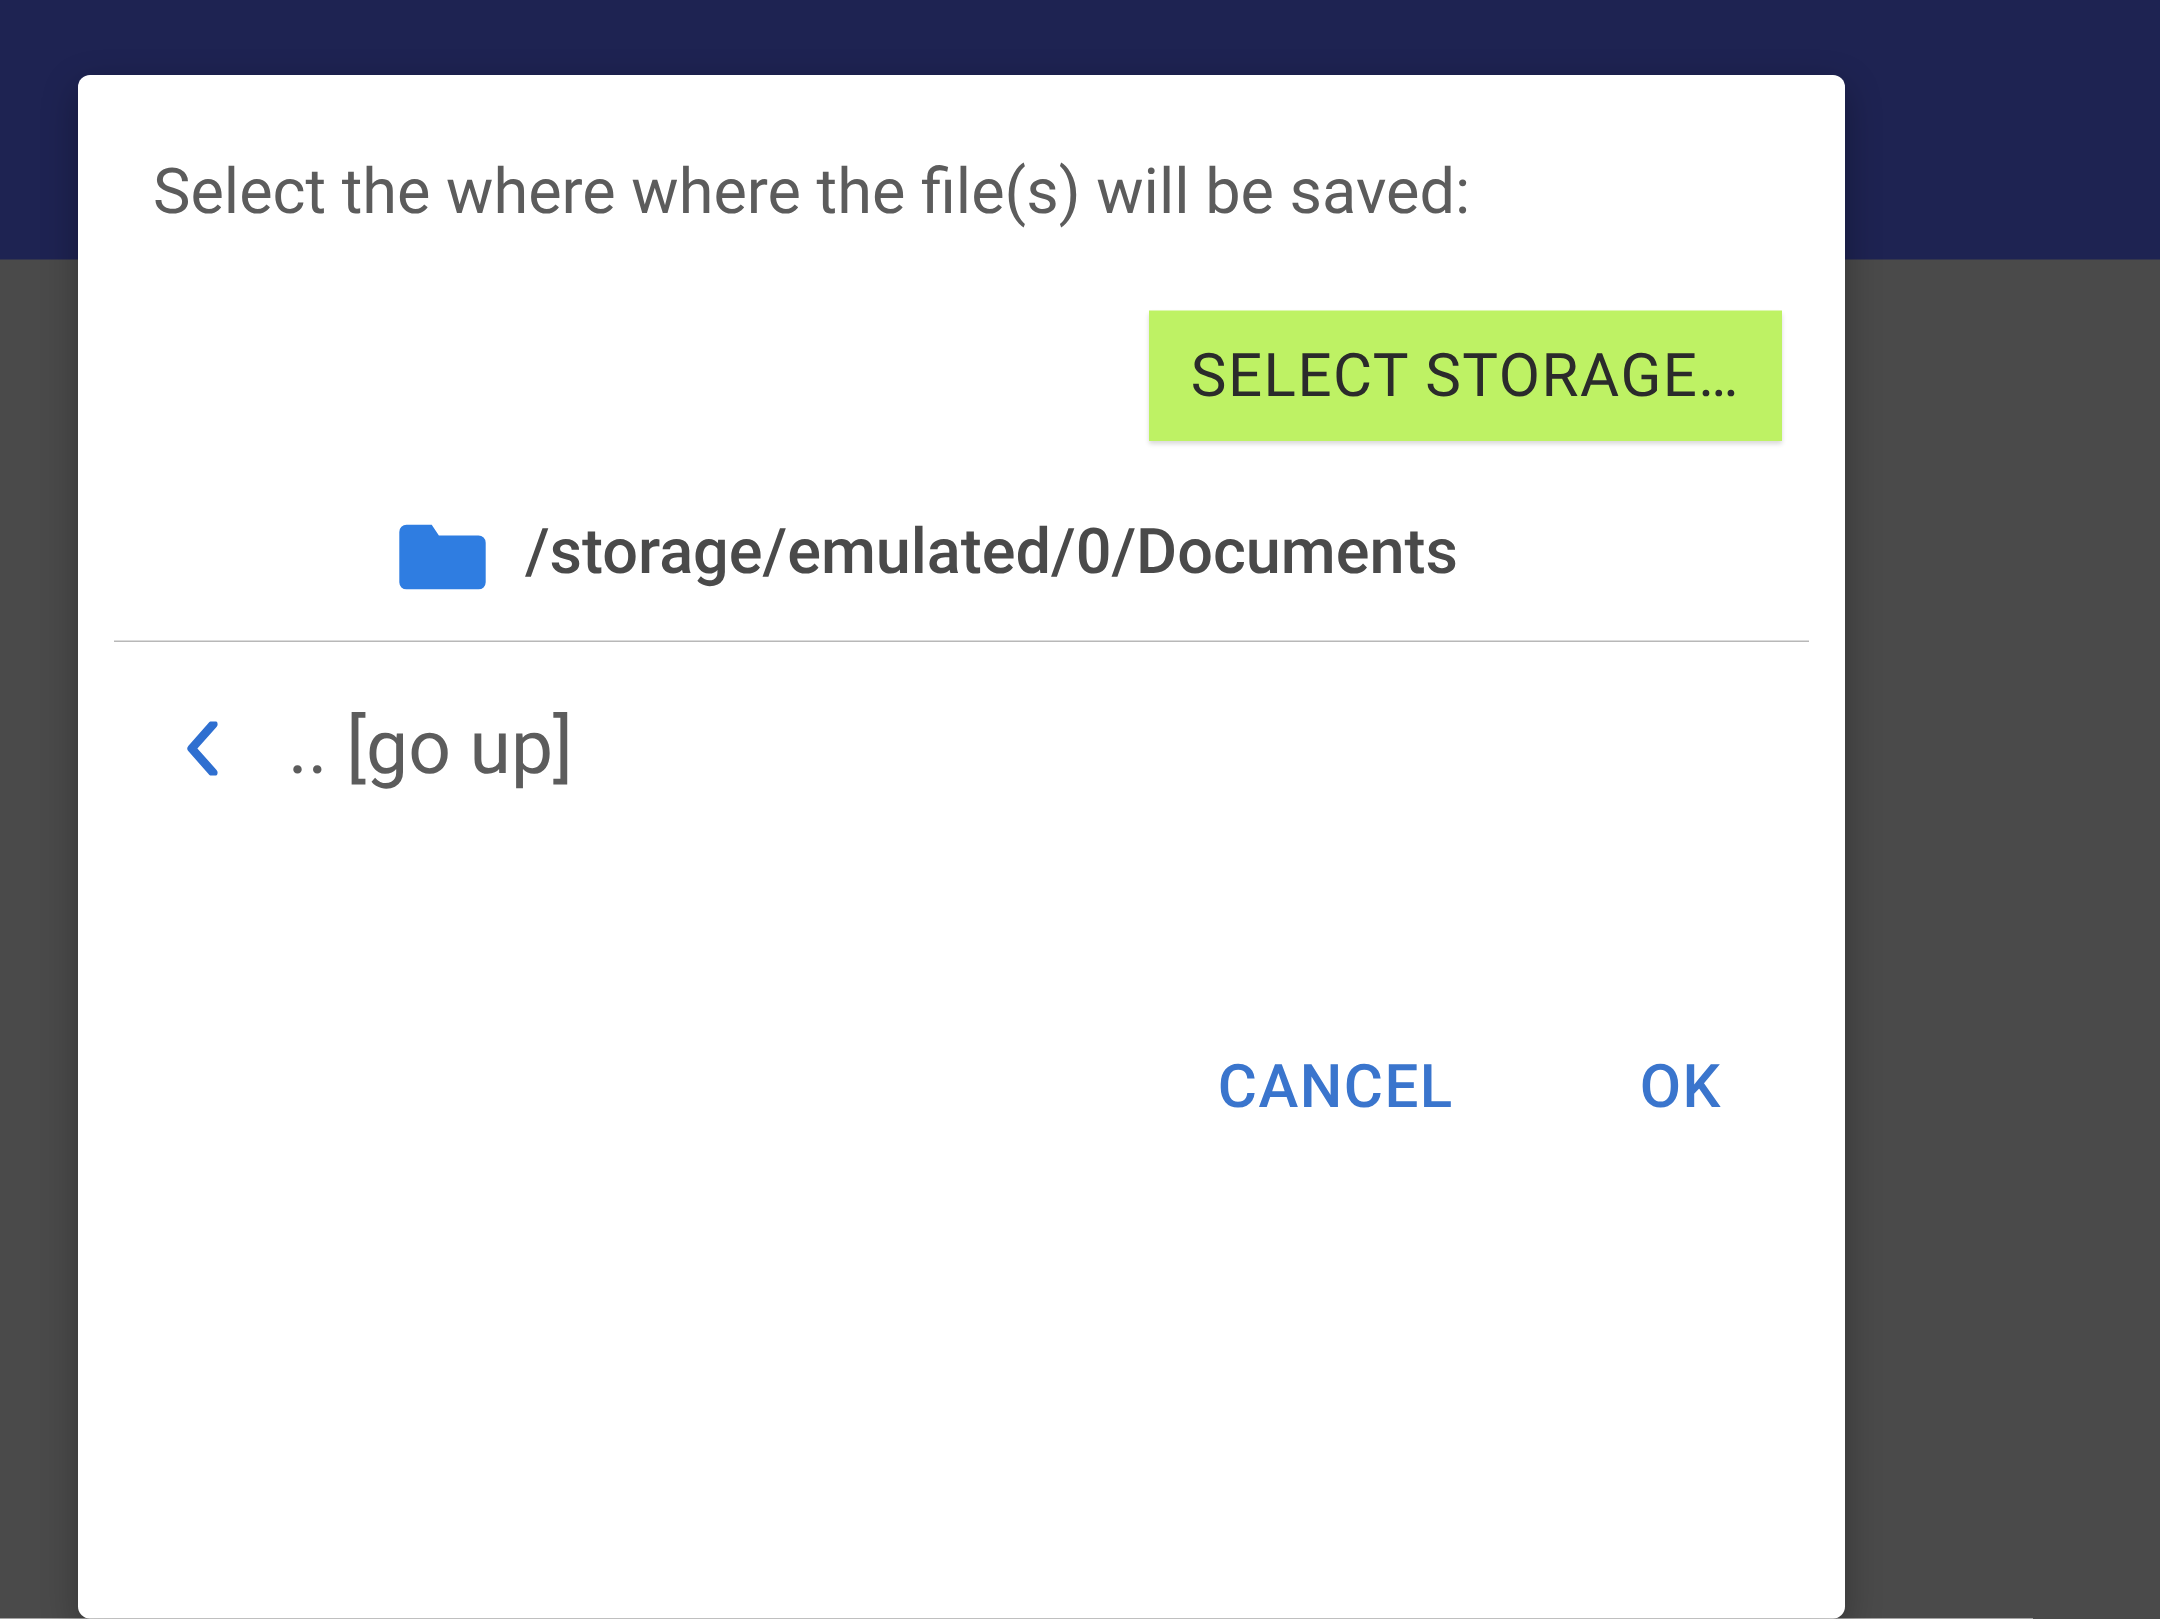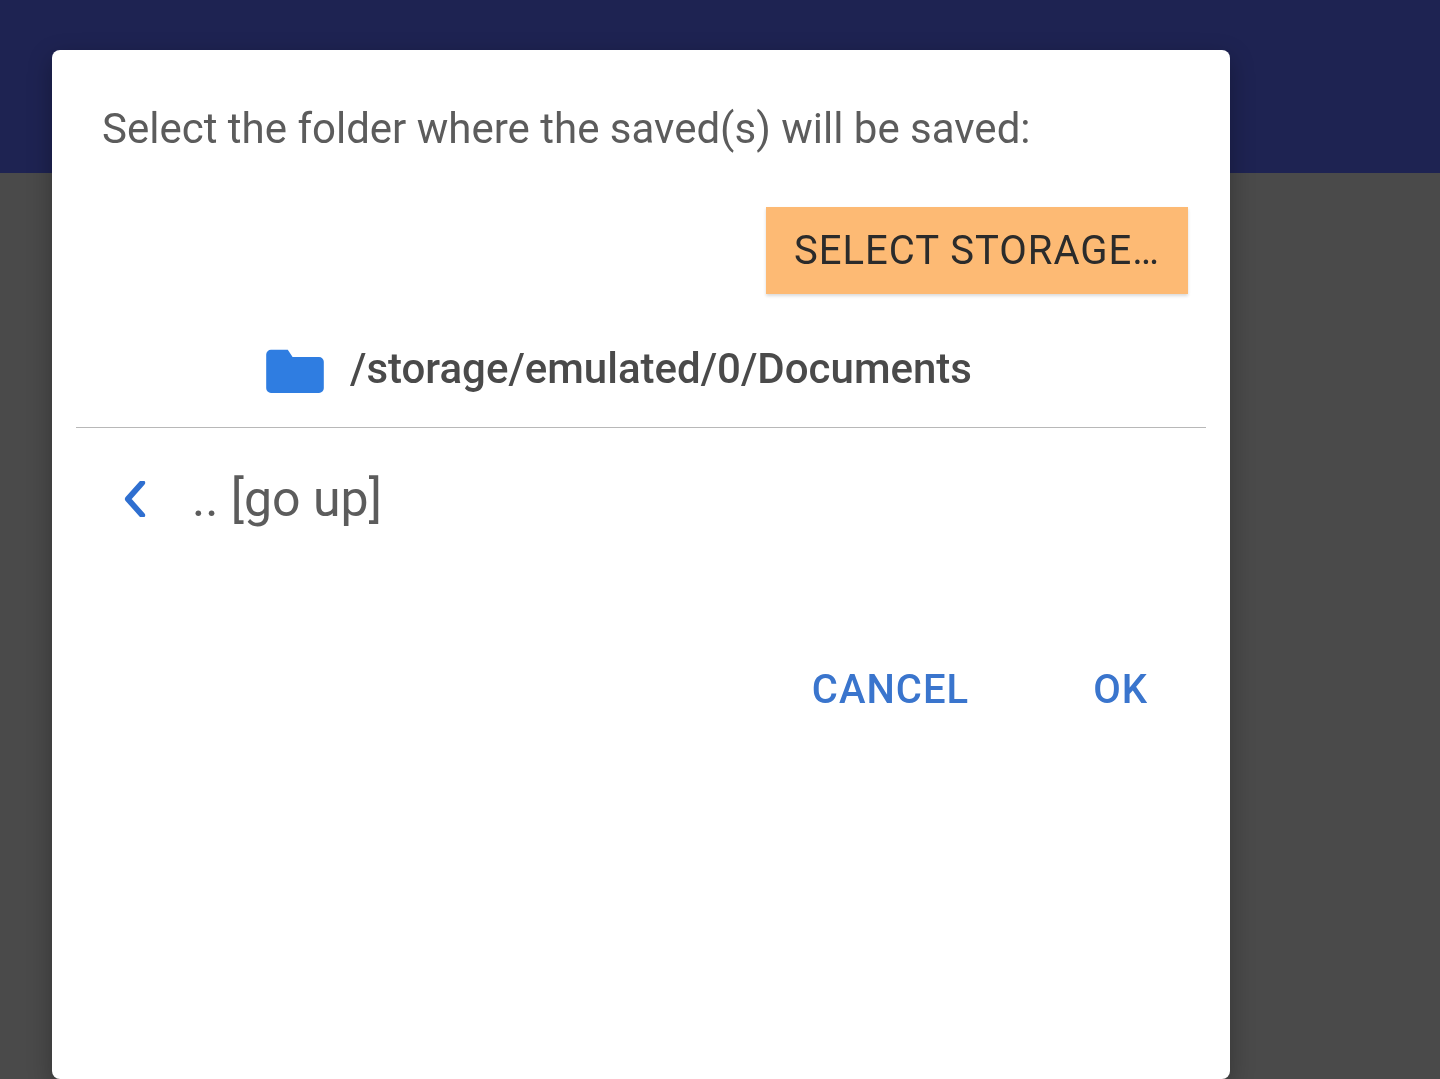--- a/index.html
+++ b/index.html
@@ -39,21 +39,21 @@
       font-size: 42px;
       color: #5c5c5c;
       font-weight: 400;
     }
     .storage-button-row {
       display: flex;
       justify-content: flex-end;
       padding: 24px 42px 10px 42px;
     }
     .storage-button {
-      background: #fdba74;
+      background: #bef264;
       border: none;
       padding: 20px 28px;
       font-size: 40px;
       color: #2b2b2b;
       letter-spacing: 1px;
       cursor: pointer;
       font-family: inherit;
       box-shadow: 0 2px 3px rgba(0,0,0,0.15);
     }
     .current-path-row {
@@ -105,30 +105,31 @@
     .text-button {
       background: none;
       border: none;
       font-size: 40px;
       font-weight: 500;
       color: #3a75cd;
       letter-spacing: 1px;
       cursor: pointer;
       font-family: inherit;
       padding: 8px 12px;
+      margin-top: 35px;
     }
   </style>
 </head>
 <body>
 
 <div class="top-bar"></div>
 
 <div class="dialog">
 
-  <div class="dialog-title">Select the folder where the saved(s) will be saved:</div>
+  <div class="dialog-title">Select the where where the file(s) will be saved:</div>
 
   <div class="storage-button-row">
     <button class="storage-button">SELECT STORAGE…</button>
   </div>
 
   <div class="current-path-row">
     <span class="folder-icon">
       <svg viewBox="0 0 24 20" width="62" height="48">
         <path d="M2 2 h7 l2 3 h11 a2 2 0 0 1 2 2 v11 a2 2 0 0 1 -2 2 h-20 a2 2 0 0 1 -2 -2 v-14 a2 2 0 0 1 2 -2 z" fill="#2f7de1"></path>
       </svg>

